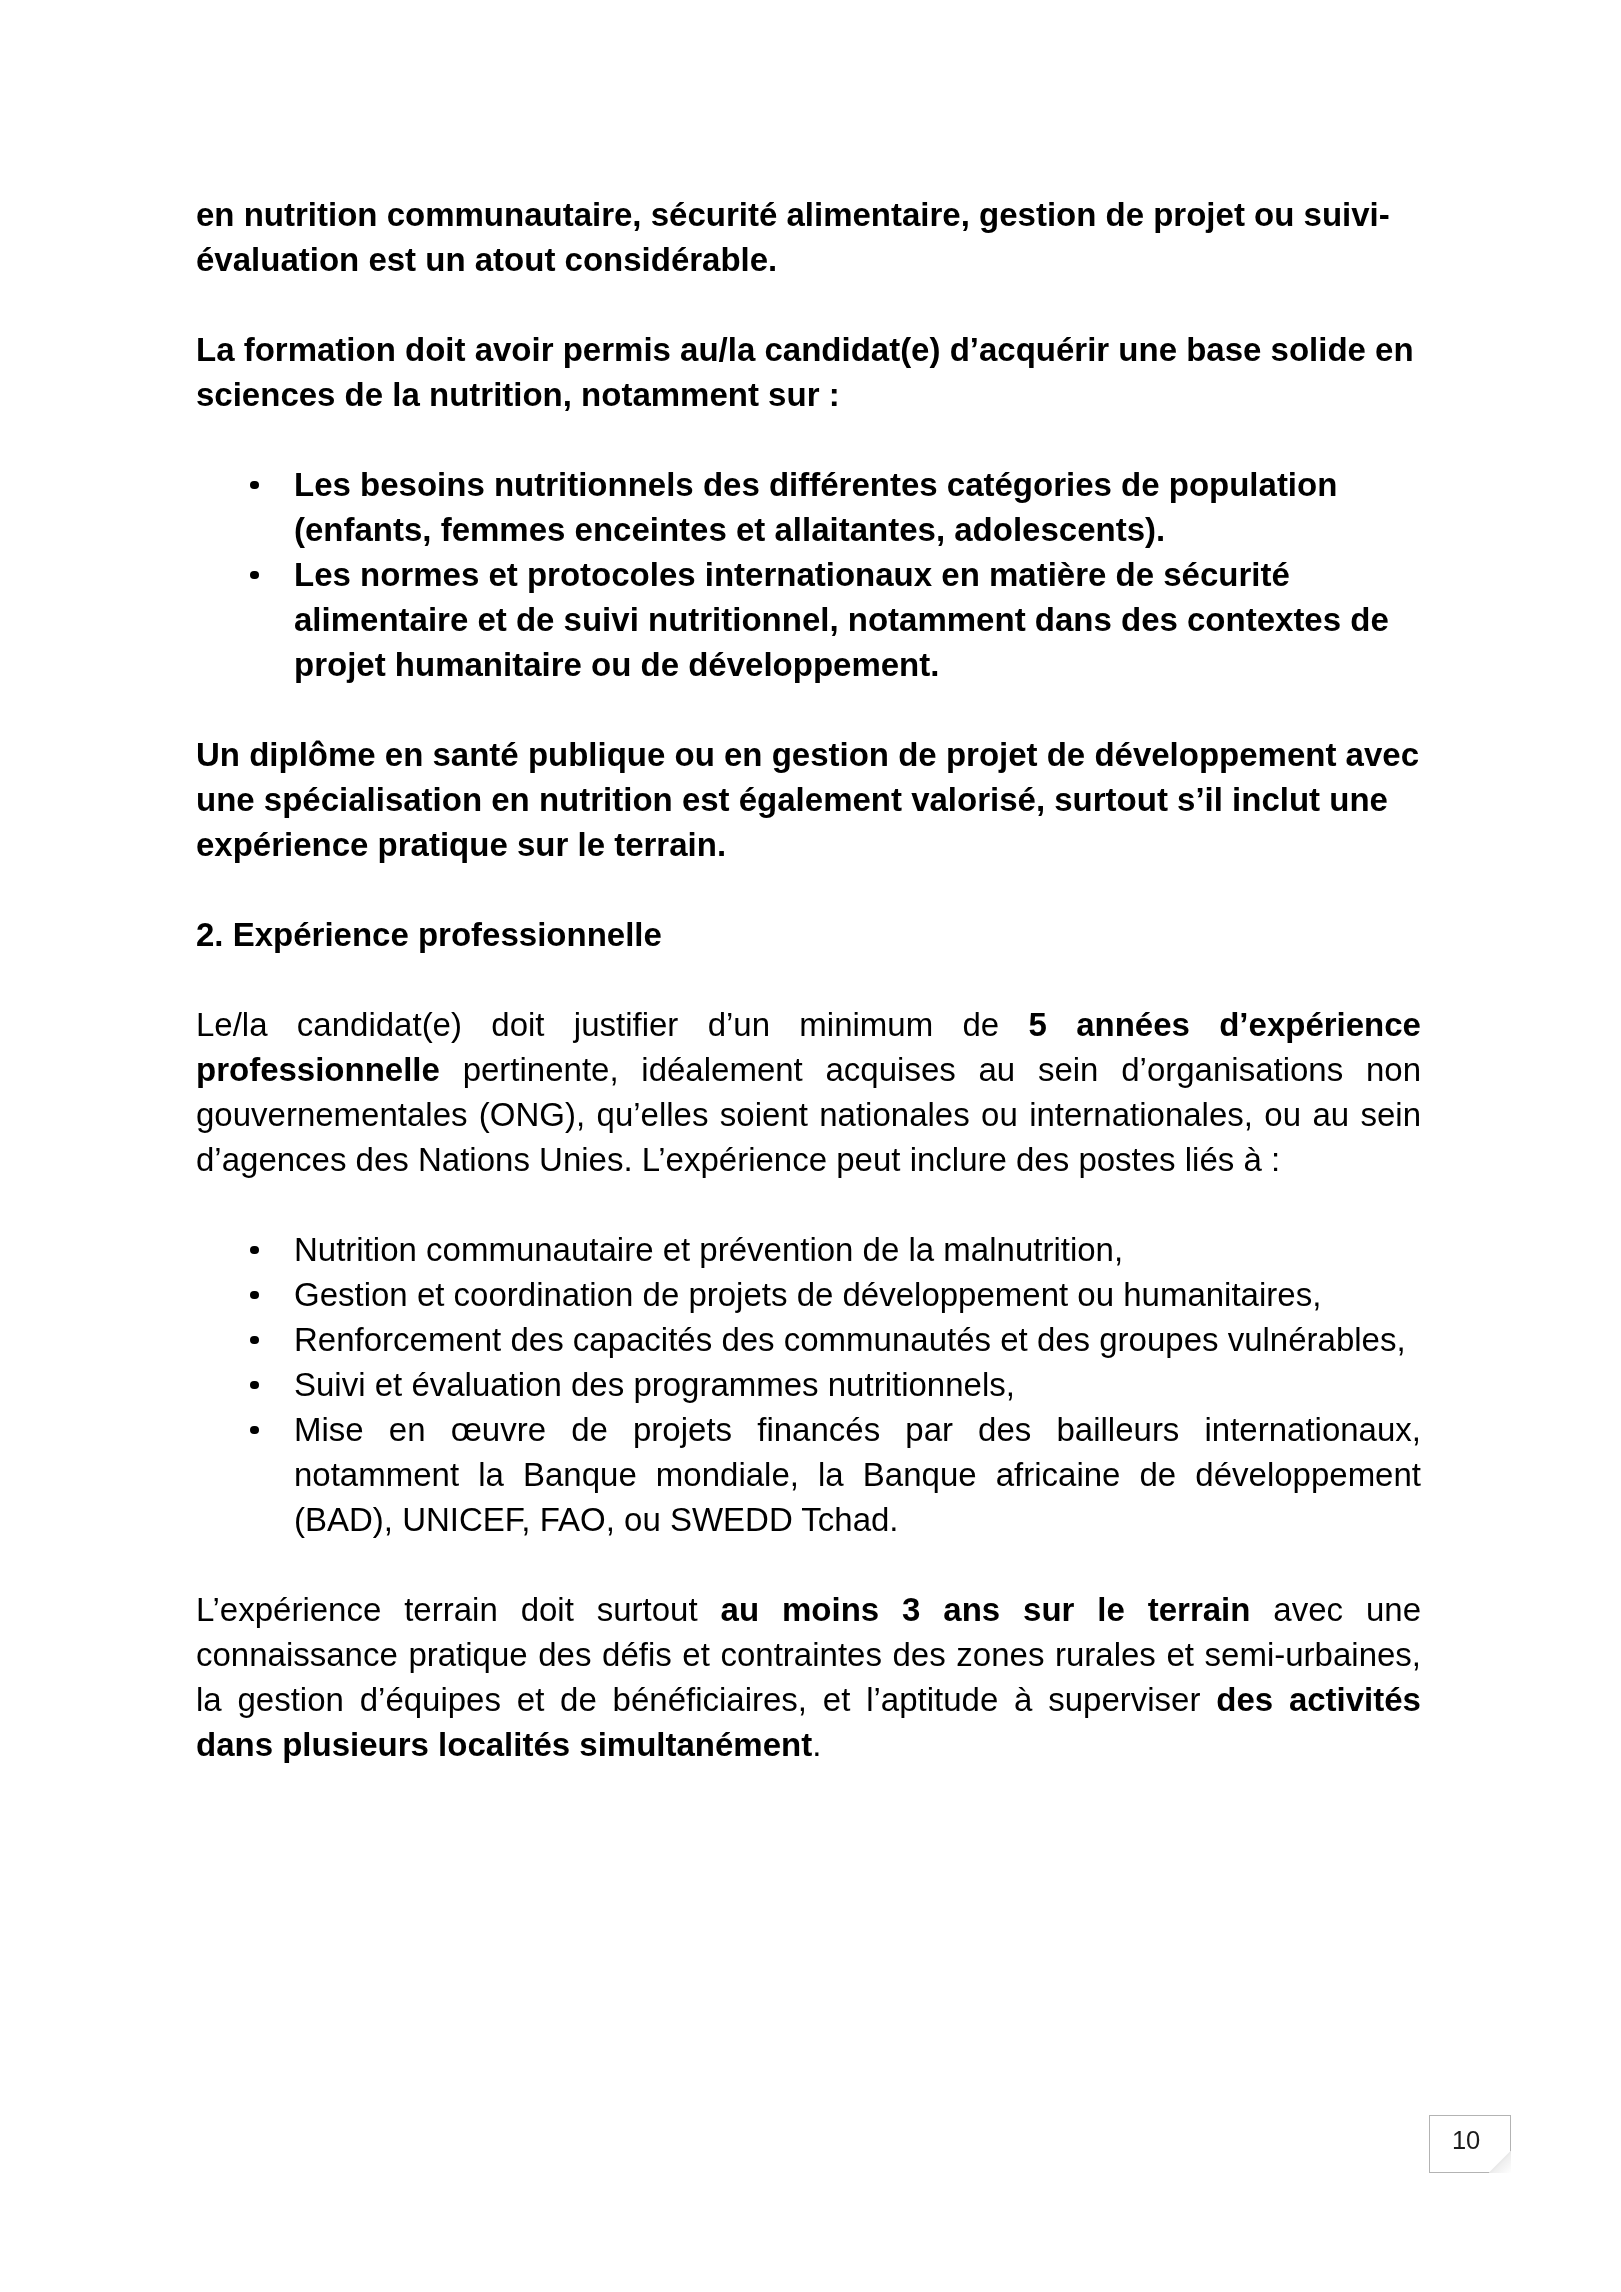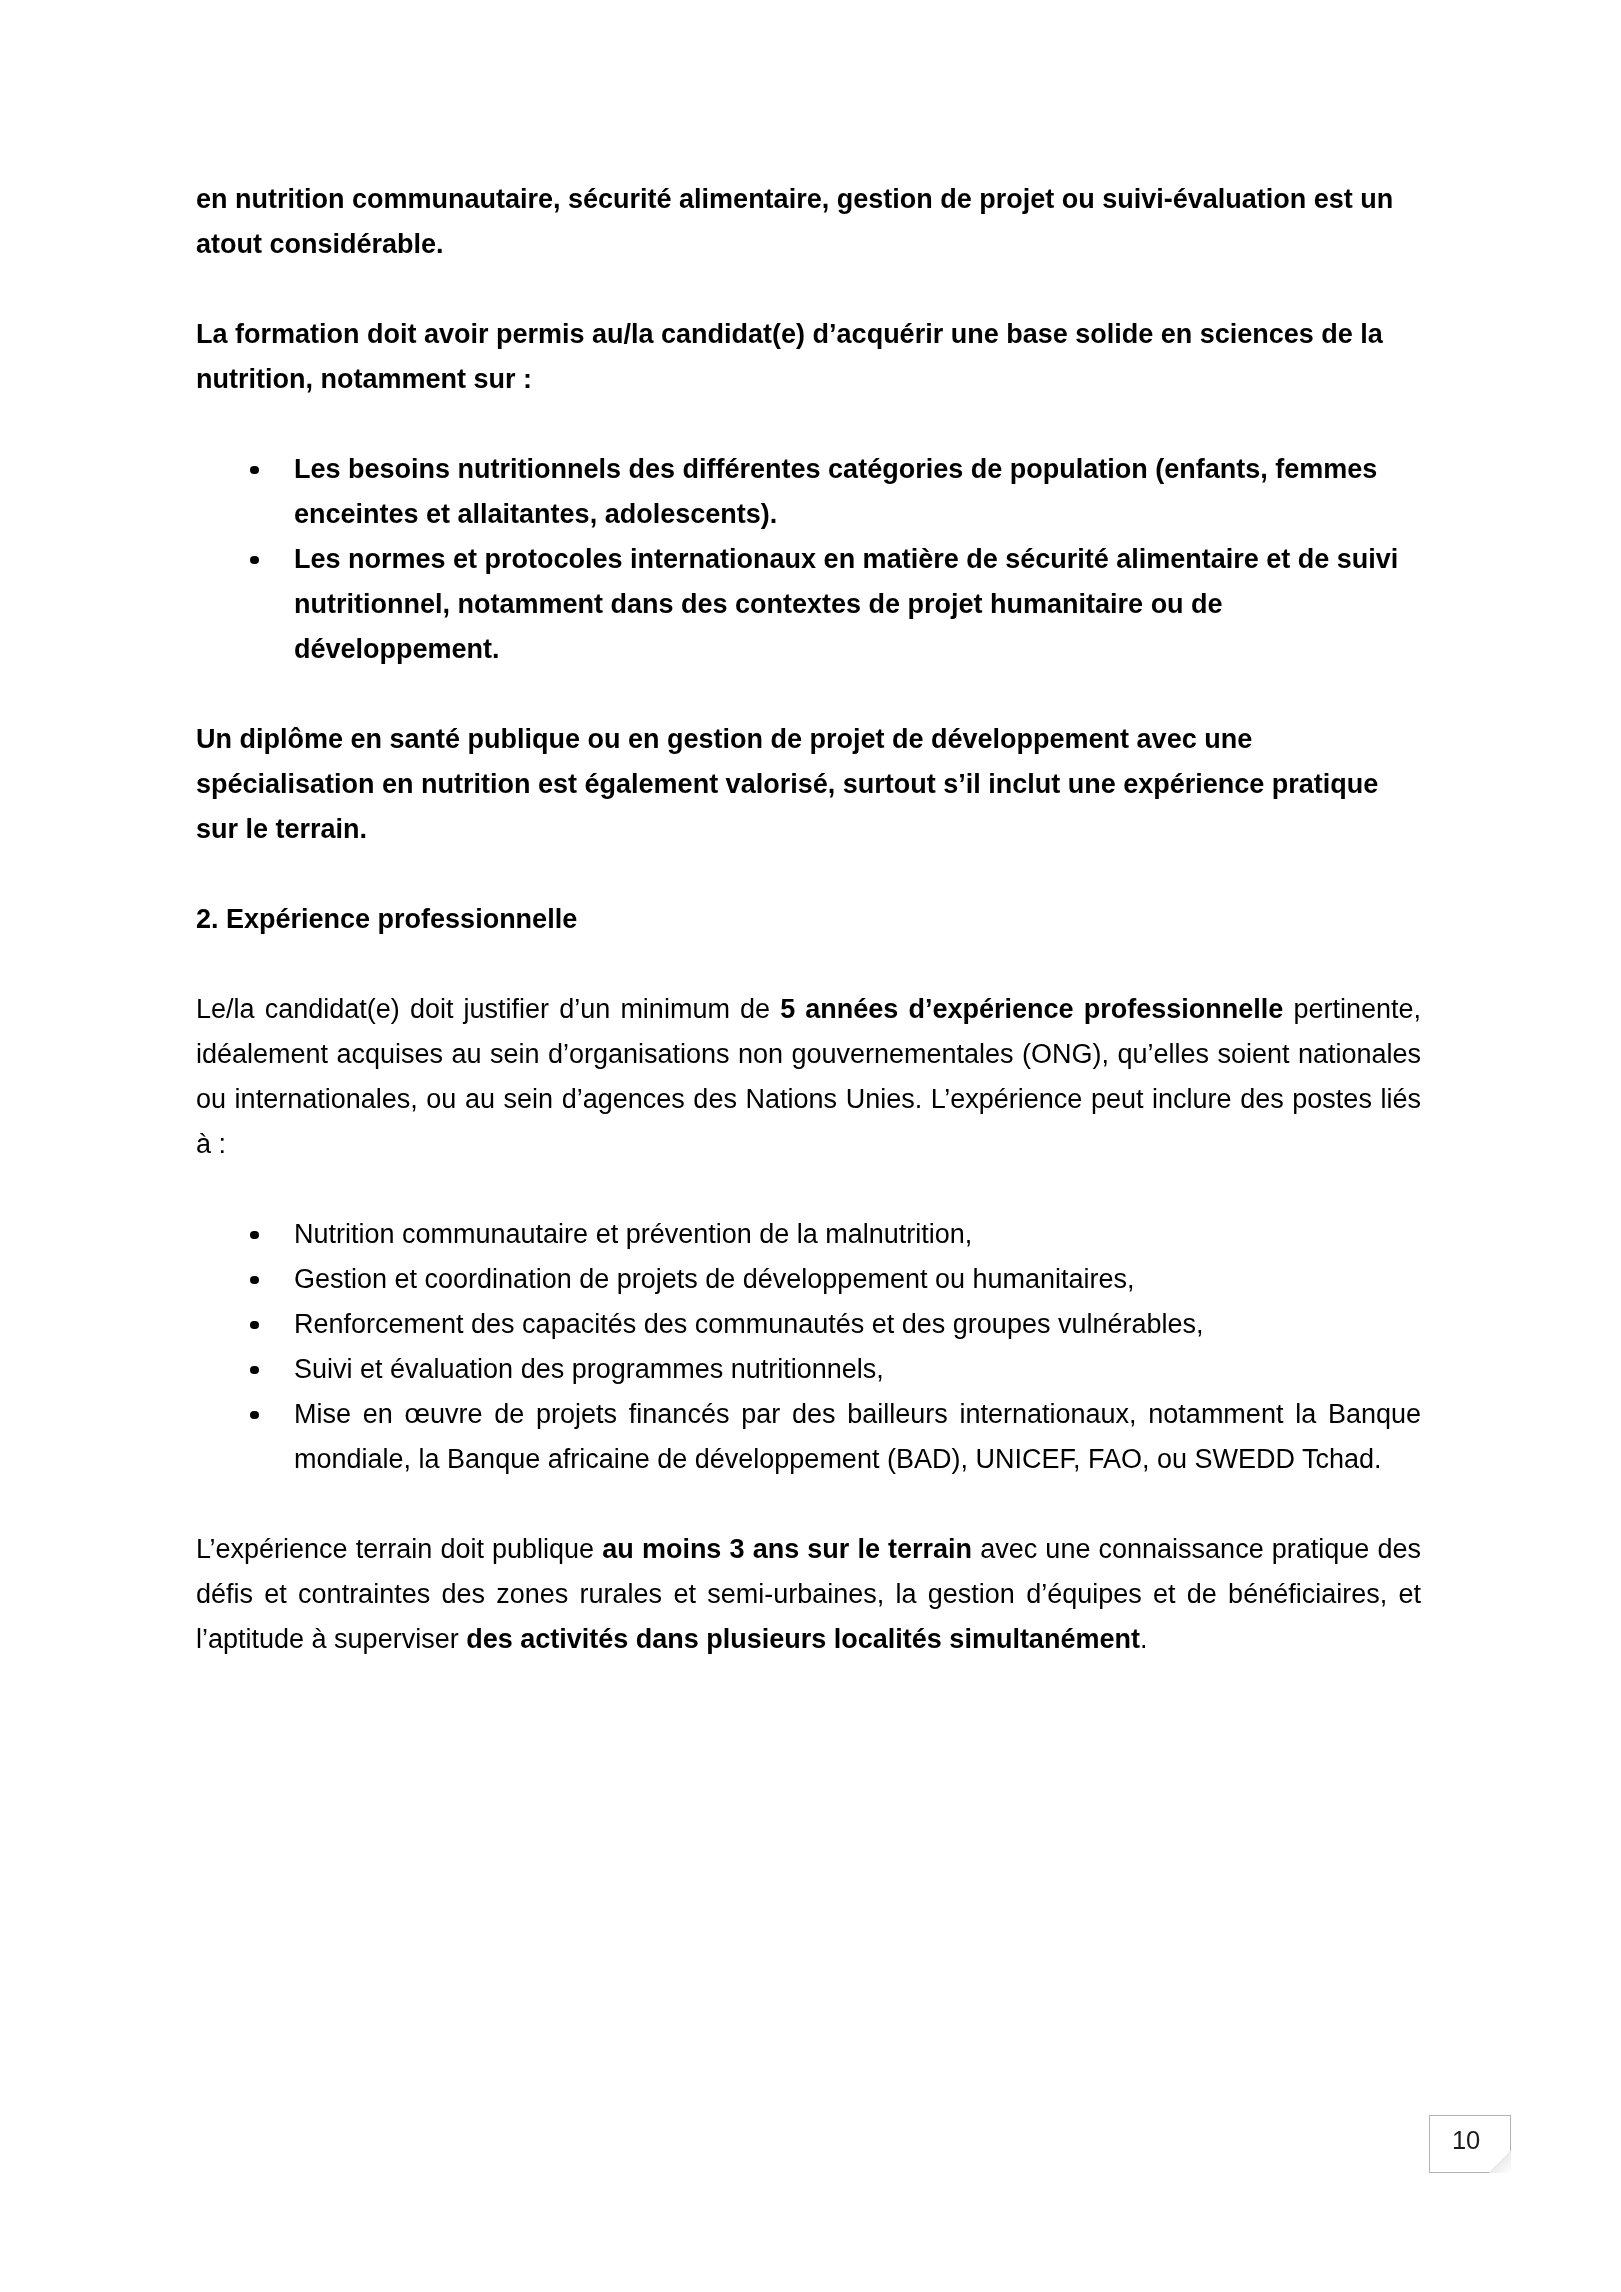--- a/index.html
+++ b/index.html
@@ -13,23 +13,23 @@
     width: 1621px;
     height: 2293px;
     background: #ffffff;
     font-family: "Liberation Sans", "DejaVu Sans", sans-serif;
     color: #000000;
     overflow: hidden;
   }
   .content {
     position: absolute;
     left: 196px;
-    top: 177px;
+    top: 192px;
     width: 1225px;
-    font-size: 27px;
+    font-size: 33px;
     line-height: 45px;
   }
   .para {
     margin: 0 0 45px 0;
     text-align: left;
   }
   .bold { font-weight: bold; }
   .just { text-align: justify; }
   .b { font-weight: bold; }
   .r { font-weight: normal; }
@@ -134,21 +134,21 @@
         <span class="dot"></span>
         <span class="li-text">Suivi et évaluation des programmes nutritionnels,</span>
       </div>
       <div class="li just">
         <span class="dot"></span>
         <span class="li-text">Mise en œuvre de projets financés par des bailleurs internationaux, notamment la Banque mondiale, la Banque africaine de développement (BAD), UNICEF, FAO, ou SWEDD Tchad.</span>
       </div>
     </div>
 
     <p class="para just">
-      <span class="r">L’expérience terrain doit publique </span><span class="b">au moins 3 ans sur le terrain</span><span class="r"> avec une connaissance pratique des défis et contraintes des zones rurales et semi-urbaines, la gestion d’équipes et de bénéficiaires, et l’aptitude à superviser </span><span class="b">des activités dans plusieurs localités simultanément</span><span class="r">.</span>
+      <span class="r">L’expérience terrain doit surtout </span><span class="b">au moins 3 ans sur le terrain</span><span class="r"> avec une connaissance pratique des défis et contraintes des zones rurales et semi-urbaines, la gestion d’équipes et de bénéficiaires, et l’aptitude à superviser </span><span class="b">des activités dans plusieurs localités simultanément</span><span class="r">.</span>
     </p>
 
   </div>
 
   <div class="pagebox-wrap">
     <div class="pagebox">
       <span class="pagenum">10</span>
     </div>
     <div class="flap"></div>
   </div>

